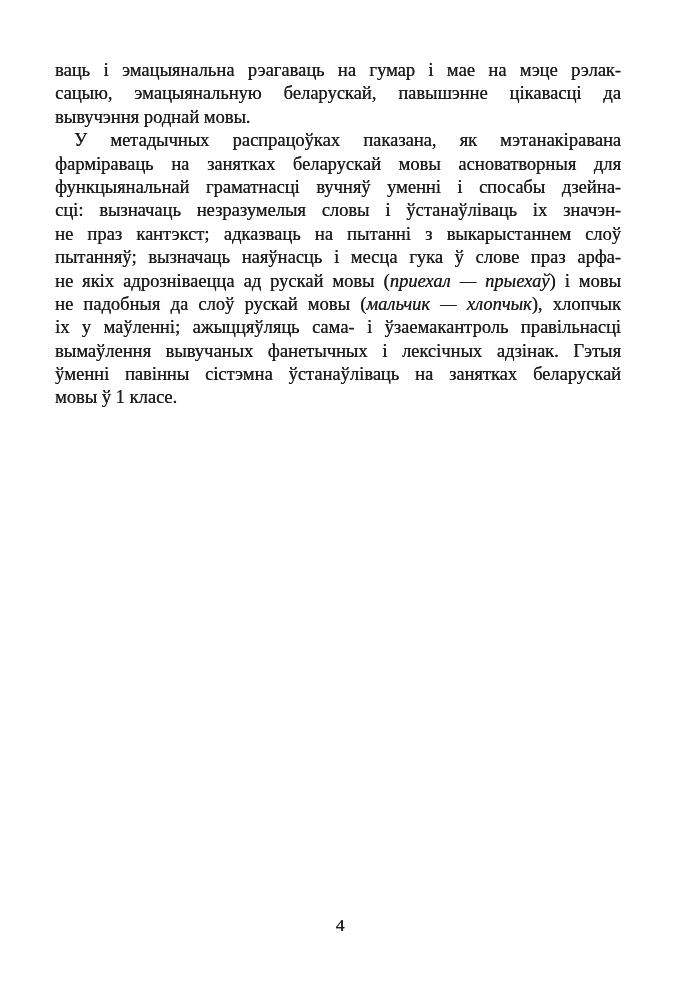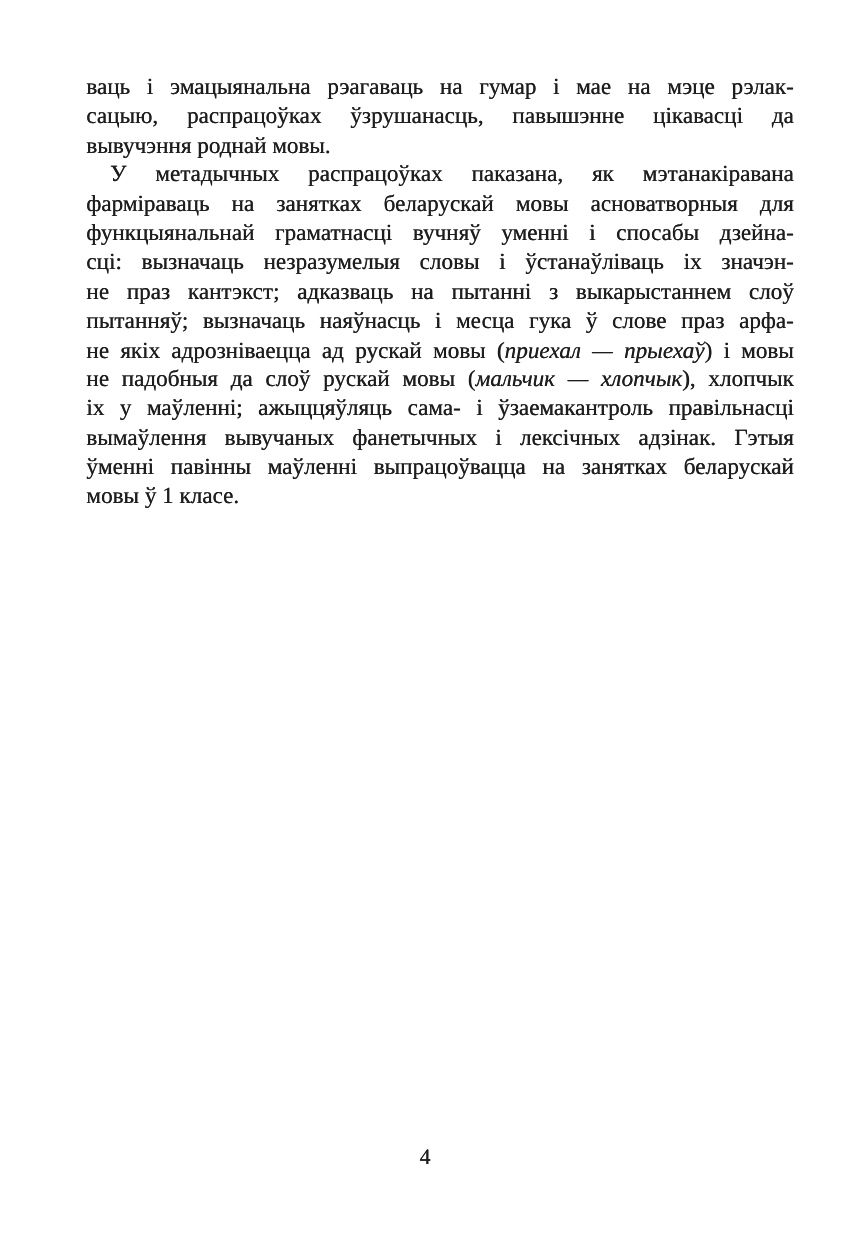--- a/index.html
+++ b/index.html
@@ -10,21 +10,21 @@
   .page {
     position: relative;
     width: 680px;
     height: 1000px;
     background: #ffffff;
     overflow: hidden;
     font-family: "Liberation Serif", "DejaVu Serif", serif;
   }
   .text-block {
     position: absolute;
-    left: 69px;
+    left: 55px;
     top: 59px;
     width: 566px;
     color: #1e1e1e;
     font-size: 18.5px;
     line-height: 23.4px;
     text-shadow: 0.25px 0 0 currentColor;
   }
   .paragraph {
     margin: 0;
     padding: 0;
@@ -56,32 +56,32 @@
     text-shadow: 0.25px 0 0 currentColor;
   }
 </style>
 </head>
 <body>
 
 <div class="page">
   <div class="text-block">
       <div class="paragraph">
         <div class="text-line"><span>ваць і эмацыянальна рэагаваць на гумар і мае на мэце рэлак-</span></div>
-        <div class="text-line"><span>сацыю, распрацоўках ўзрушанасць, павышэнне цікавасці да</span></div>
+        <div class="text-line"><span>сацыю, эмацыянальную беларускай, павышэнне цікавасці да</span></div>
         <div class="text-line align-left"><span>вывучэння роднай мовы.</span></div>
       </div>
       <div class="paragraph">
         <div class="text-line indented"><span>У метадычных распрацоўках паказана, як мэтанакіравана</span></div>
         <div class="text-line"><span>фарміраваць на занятках беларускай мовы асноватворныя для</span></div>
         <div class="text-line"><span>функцыянальнай граматнасці вучняў уменні і спосабы дзейна-</span></div>
         <div class="text-line"><span>сці: вызначаць незразумелыя словы і ўстанаўліваць іх значэн-</span></div>
         <div class="text-line"><span>не праз кантэкст; адказваць на пытанні з выкарыстаннем слоў</span></div>
         <div class="text-line"><span>пытанняў; вызначаць наяўнасць і месца гука ў слове праз арфа-</span></div>
         <div class="text-line"><span>не якіх адрозніваецца ад рускай мовы (</span><span class="seg-italic">приехал — прыехаў</span><span>) і мовы</span></div>
         <div class="text-line"><span>не падобныя да слоў рускай мовы (</span><span class="seg-italic">мальчик — хлопчык</span><span>), хлопчык</span></div>
         <div class="text-line"><span>іх у маўленні; ажыццяўляць сама- і ўзаемакантроль правільнасці</span></div>
         <div class="text-line"><span>вымаўлення вывучаных фанетычных і лексічных адзінак. Гэтыя</span></div>
-        <div class="text-line"><span>ўменні павінны маўленні выпрацоўвацца на занятках беларускай</span></div>
+        <div class="text-line"><span>ўменні павінны сістэмна ўстанаўліваць на занятках беларускай</span></div>
         <div class="text-line align-left"><span>мовы ў 1 класе.</span></div>
       </div>
     </div>
   <div class="page-number">4</div>
 </div>
 
 </body></html>

